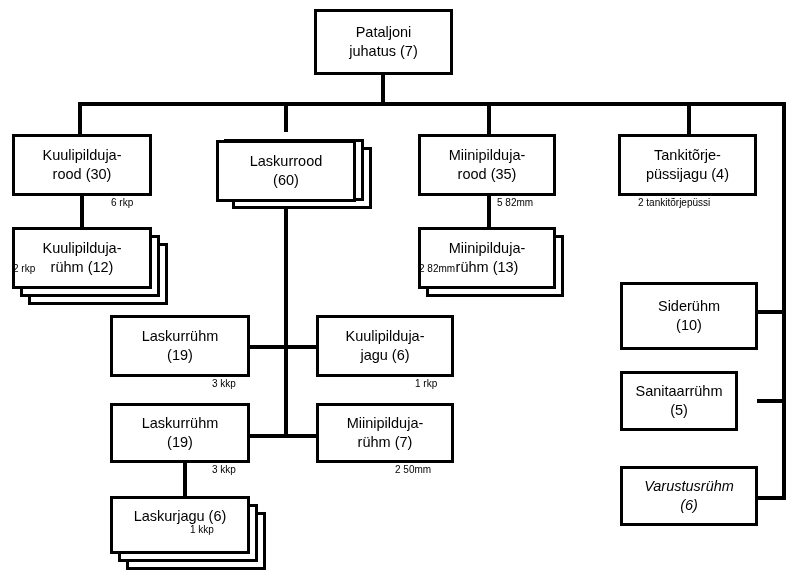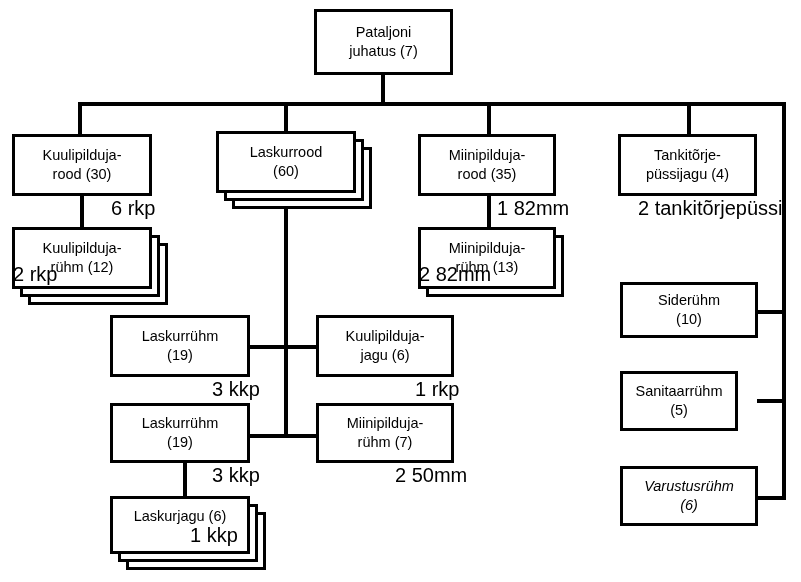--- a/index.html
+++ b/index.html
@@ -39,21 +39,21 @@
     border: 3px solid #000000;
     z-index: 10;
   }
   .line {
     position: absolute;
     background: #000000;
     z-index: 5;
   }
   .cap {
     position: absolute;
-    font-size: 20px;
+    font-size: 10px;
     color: #000000;
     white-space: nowrap;
     z-index: 30;
     background: transparent;
   }
 </style>
 </head>
 <body>
 
 <div id="chart">
@@ -98,45 +98,45 @@
   <div class="ghost" style="left:28px; top:243px; width:140px; height:62px;"></div>
   <div class="ghost" style="left:20px; top:235px; width:140px; height:62px;"></div>
   <div class="node" style="left:12px; top:227px; width:140px; height:62px;">
     <span class="ln">Kuulipilduja-</span>
     <span class="ln">rühm (12)</span>
   </div>
   <div class="cap" style="left:13px; top:263px;">2 rkp</div>
 
   <div class="ghost" style="left:232px; top:147px; width:140px; height:62px;"></div>
   <div class="ghost" style="left:224px; top:139px; width:140px; height:62px;"></div>
-  <div class="node" style="left:216px; top:131px; width:140px; height:62px;">
+  <div class="node" style="left:216px; top:140px; width:140px; height:62px;">
     <span class="ln">Laskurrood</span>
     <span class="ln">(60)</span>
   </div>
 
   <div class="node" style="left:418px; top:134px; width:138px; height:62px;">
     <span class="ln">Miinipilduja-</span>
     <span class="ln">rood (35)</span>
   </div>
-  <div class="cap" style="left:497px; top:197px;">1 82mm</div>
+  <div class="cap" style="left:497px; top:197px;">5 82mm</div>
 
   <div class="ghost" style="left:426px; top:235px; width:138px; height:62px;"></div>
   <div class="node" style="left:418px; top:227px; width:138px; height:62px;">
     <span class="ln">Miinipilduja-</span>
     <span class="ln">rühm (13)</span>
   </div>
   <div class="cap" style="left:419px; top:263px;text-align:center;">2 82mm</div>
 
   <div class="node" style="left:618px; top:134px; width:139px; height:62px;">
     <span class="ln">Tankitõrje-</span>
     <span class="ln">püssijagu (4)</span>
   </div>
   <div class="cap" style="left:638px; top:197px;">2 tankitõrjepüssi</div>
 
-  <div class="node" style="left:620px; top:282px; width:138px; height:56px;">
+  <div class="node" style="left:620px; top:282px; width:138px; height:68px;">
     <span class="ln">Siderühm</span>
     <span class="ln">(10)</span>
   </div>
 
   <div class="node" style="left:620px; top:371px; width:118px; height:60px;">
     <span class="ln">Sanitaarrühm</span>
     <span class="ln">(5)</span>
   </div>
 
   <div class="node" style="left:620px; top:466px; width:138px; height:60px;font-style:italic;">

